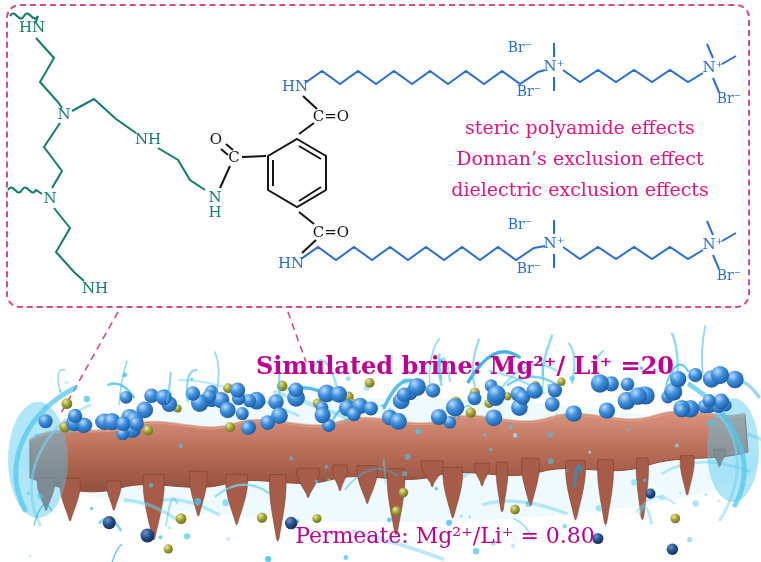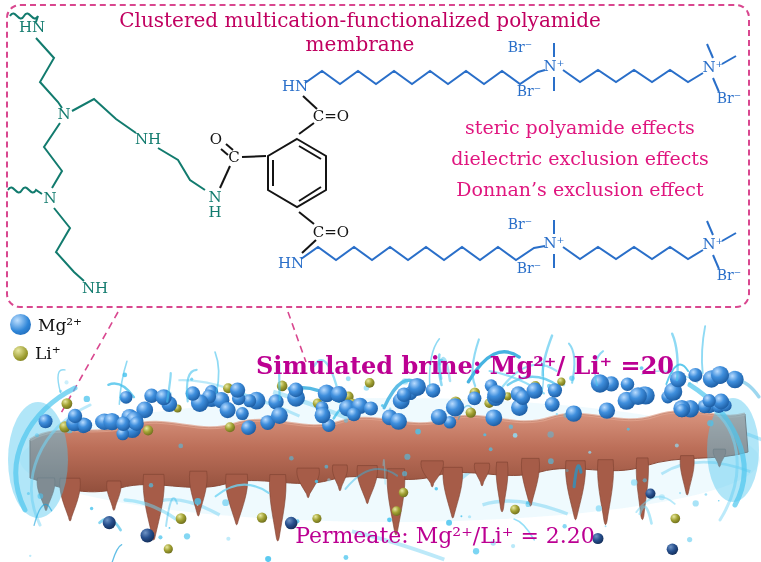--- a/index.html
+++ b/index.html
@@ -26,21 +26,20 @@
   #brine-text{left:255px;top:351px;width:420px;text-align:center;font-size:24px;color:#bc0092;z-index:4;font-weight:bold;}
   #permeate-text{left:250px;top:523px;width:390px;text-align:center;font-size:22px;color:#bc0092;z-index:4;}
 </style>
 </head>
 <body>
 
 <div id="page">
 
   <div class="abs" id="structure-border"></div>
 
-  <div class="abs" id="diagram-title">Clustered multication-functionalized polyamide membrane</div>
 
   <svg class="abs" id="structure-svg" width="761" height="318" viewBox="0 0 761 318">
 
     <g stroke="#127b6e" stroke-width="2" fill="none">
       <path d="M10,16 c5,-9 9,9 14,0 c5,-9 9,9 14,0 l-2,6"></path>
       <polyline points="36,38 54,58 40,82 58,102 62,108"></polyline>
       <polyline points="72,111 94,99 116,119 136,133"></polyline>
       <polyline points="158,148 178,160 190,180 205,190"></polyline>
       <polyline points="60,123 44,147 62,171 52,188"></polyline>
       <path d="M8,190 c5,-9 9,9 14,0 c5,-9 9,9 14,0 l6,4"></path>
@@ -101,34 +100,24 @@
     <text class="blue-label" x="291" y="268" text-anchor="middle">HN</text>
     <text class="blue-label" x="554" y="248" text-anchor="middle">N⁺</text>
     <text class="blue-label" x="713" y="249" text-anchor="middle">N⁺</text>
     <text class="br-label" x="520" y="229" text-anchor="middle">Br⁻</text>
     <text class="br-label" x="529" y="273" text-anchor="middle">Br⁻</text>
     <text class="br-label" x="729" y="280" text-anchor="middle">Br⁻</text>
   </svg>
 
   <div class="abs" id="effects-box">
     <div class="fx-line">steric polyamide effects</div>
+    <div class="fx-line">Donnan’s exclusion effect</div>
     <div class="fx-line">dielectric exclusion effects</div>
-    <div class="fx-line">Donnan’s exclusion effect</div>
   </div>
 
-  <div class="abs" id="legend">
-    <div class="legend-row">
-      <div class="swatch" id="mg-swatch"></div>
-      <div class="legend-label">Mg²⁺</div>
-    </div>
-    <div class="legend-row">
-      <div class="swatch" id="li-swatch"></div>
-      <div class="legend-label">Li⁺</div>
-    </div>
-  </div>
 
   <svg class="abs" id="scene-svg" width="761" height="252" viewBox="0 0 761 252">
     <defs>
       <linearGradient id="membGrad" x1="0" y1="0" x2="0" y2="1">
         <stop offset="0" stop-color="#d9957f"></stop>
         <stop offset="0.45" stop-color="#bc6f59"></stop>
         <stop offset="1" stop-color="#93503d"></stop>
       </linearGradient>
       <radialGradient id="gradMg" cx="0.35" cy="0.3" r="0.75">
         <stop offset="0" stop-color="#b9dcff"></stop>
@@ -470,15 +459,15 @@
         <path d="M475.1737750857137,75.9645585127268 q-6.7430128045380116,-15.25305479252711 3.6906929002143443,-46.48079398833215" stroke="#45c2ec" stroke-width="2.1577624198514966" fill="none" opacity="0.6"></path>
         <path d="M279.730582612101,89.87225653222762 q-0.7587942811660469,-25.475036785937846 -0.3621131172403693,-35.565194646362215" stroke="#45c2ec" stroke-width="2.263882090942934" fill="none" opacity="0.6"></path>
         <path d="M60.51549478666857,82.63771658102982 q-6.719167135190219,-25.326582984998822 4.404948838055134,-22.730433816555887" stroke="#45c2ec" stroke-width="1.4199677878059447" fill="none" opacity="0.6"></path>
         <path d="M167.20458382274956,91.6195986593701 q3.833005658816546,-25.78129591885954 3.495031083468348,-28.50586868962273" stroke="#45c2ec" stroke-width="2.267082945583388" fill="none" opacity="0.6"></path>
         <path d="M429.72228372469544,76.15500057801604 q-1.5115728224627674,-33.560349530074745 9.651766653638333,-47.37326316349208" stroke="#45c2ec" stroke-width="1.5561261169612406" fill="none" opacity="0.6"></path>
         <path d="M597.0127153233625,75.39086295618677 q-6.187536442186683,-25.57979172328487 6.094598348252475,-34.249396519269794" stroke="#45c2ec" stroke-width="1.8927587235812098" fill="none" opacity="0.6"></path>
       </g>
   </svg>
 
   <div class="abs" id="brine-text">Simulated brine: Mg²⁺/ Li⁺ =20</div>
-  <div class="abs" id="permeate-text">Permeate: Mg²⁺/Li⁺ = 2.20</div>
+  <div class="abs" id="permeate-text">Permeate: Mg²⁺/Li⁺ = 0.80</div>
 
 </div>
 
 </body></html>

